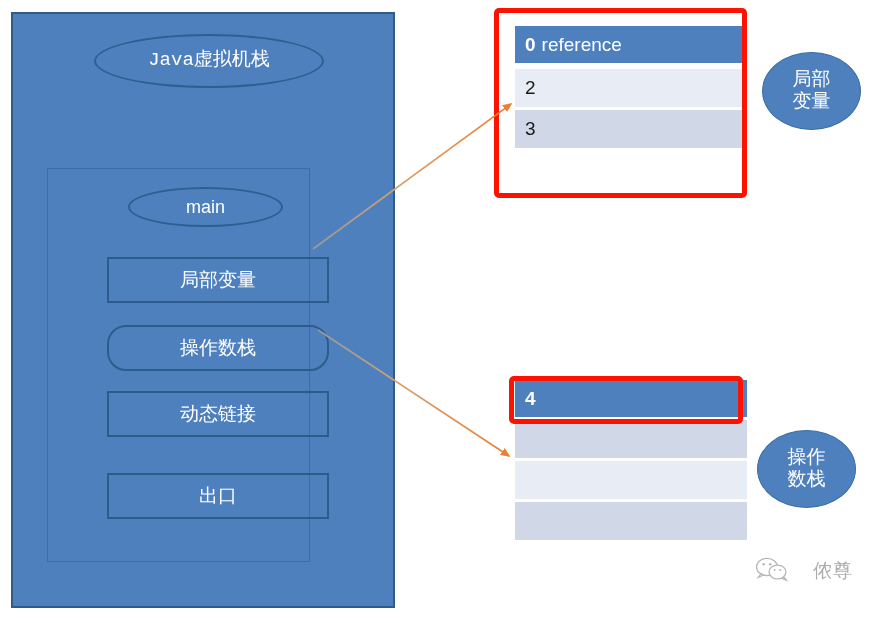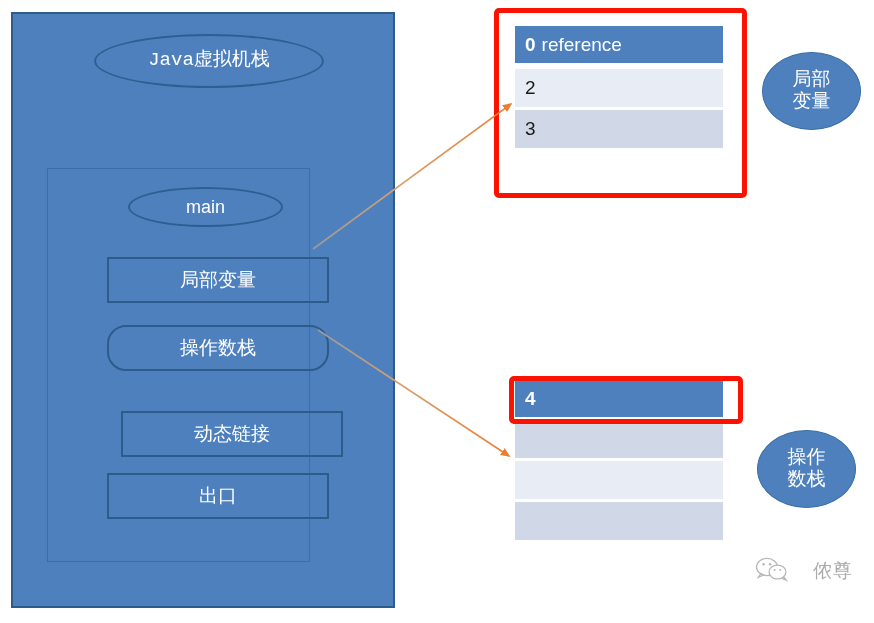--- a/index.html
+++ b/index.html
@@ -76,27 +76,27 @@
     border: 2px solid #2e5c8a;
     box-sizing: border-box;
     display: flex;
     align-items: center;
     justify-content: center;
     color: #ffffff;
     font-size: 19px;
   }
   #slot-0 { top: 88px; }
   #slot-1 { top: 156px; border-radius: 19px; }
-  #slot-2 { top: 242px; margin-left: 14px; }
+  #slot-2 { top: 222px; }
   #slot-3 { top: 304px; }
 
   
   .mem-table {
     position: absolute;
-    width: 208px;
+    width: 232px;
     box-sizing: border-box;
   }
   #local-var-table { left: 515px; top: 26px; }
   #operand-stack-table { left: 515px; top: 380px; }
 
   .mem-row {
     height: 38px;
     line-height: 38px;
     padding-left: 10px;
     font-size: 19px;

